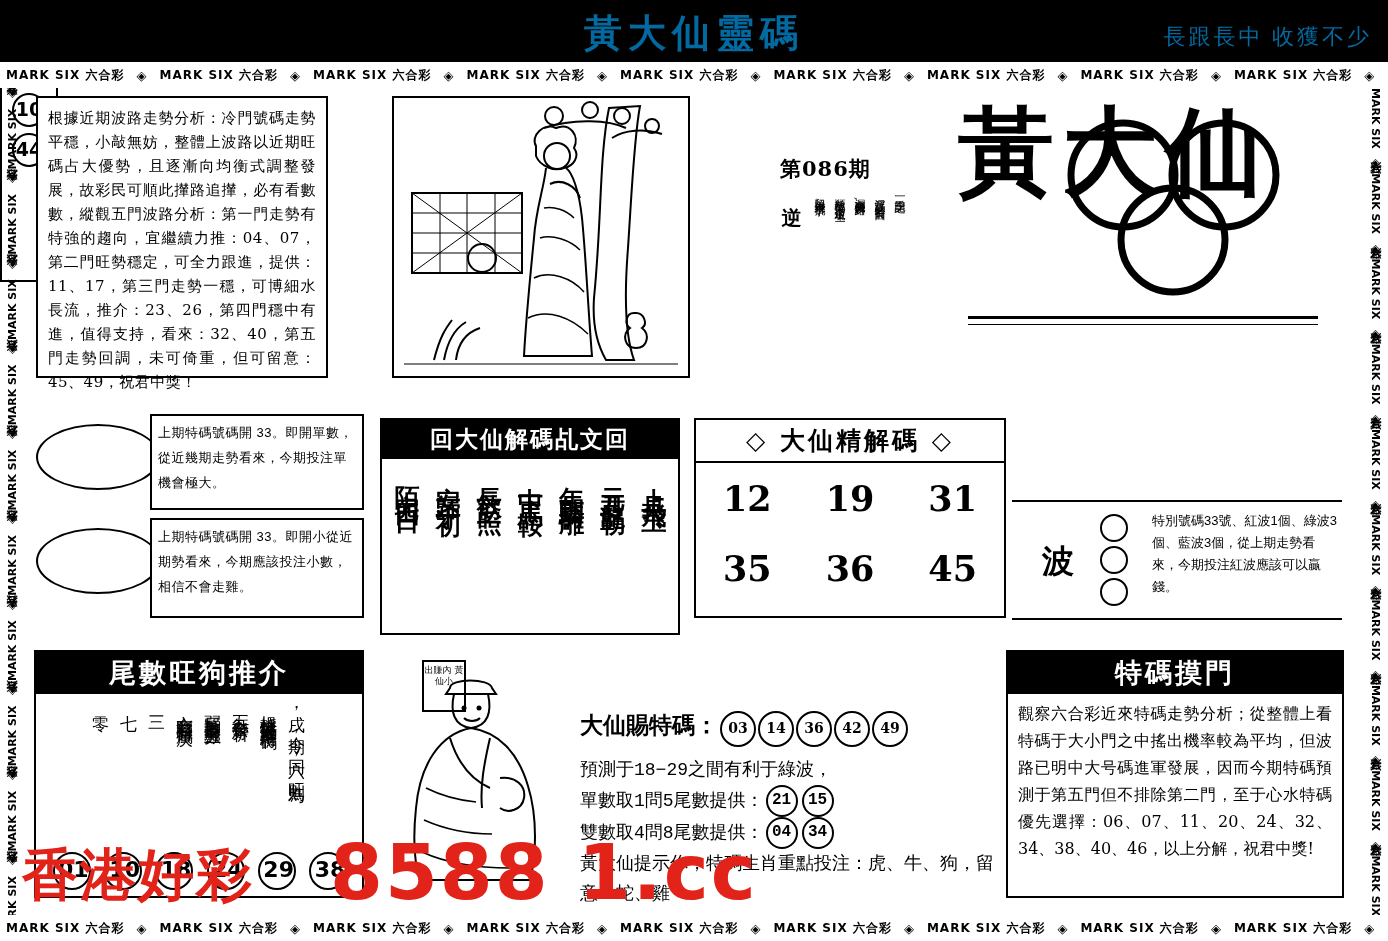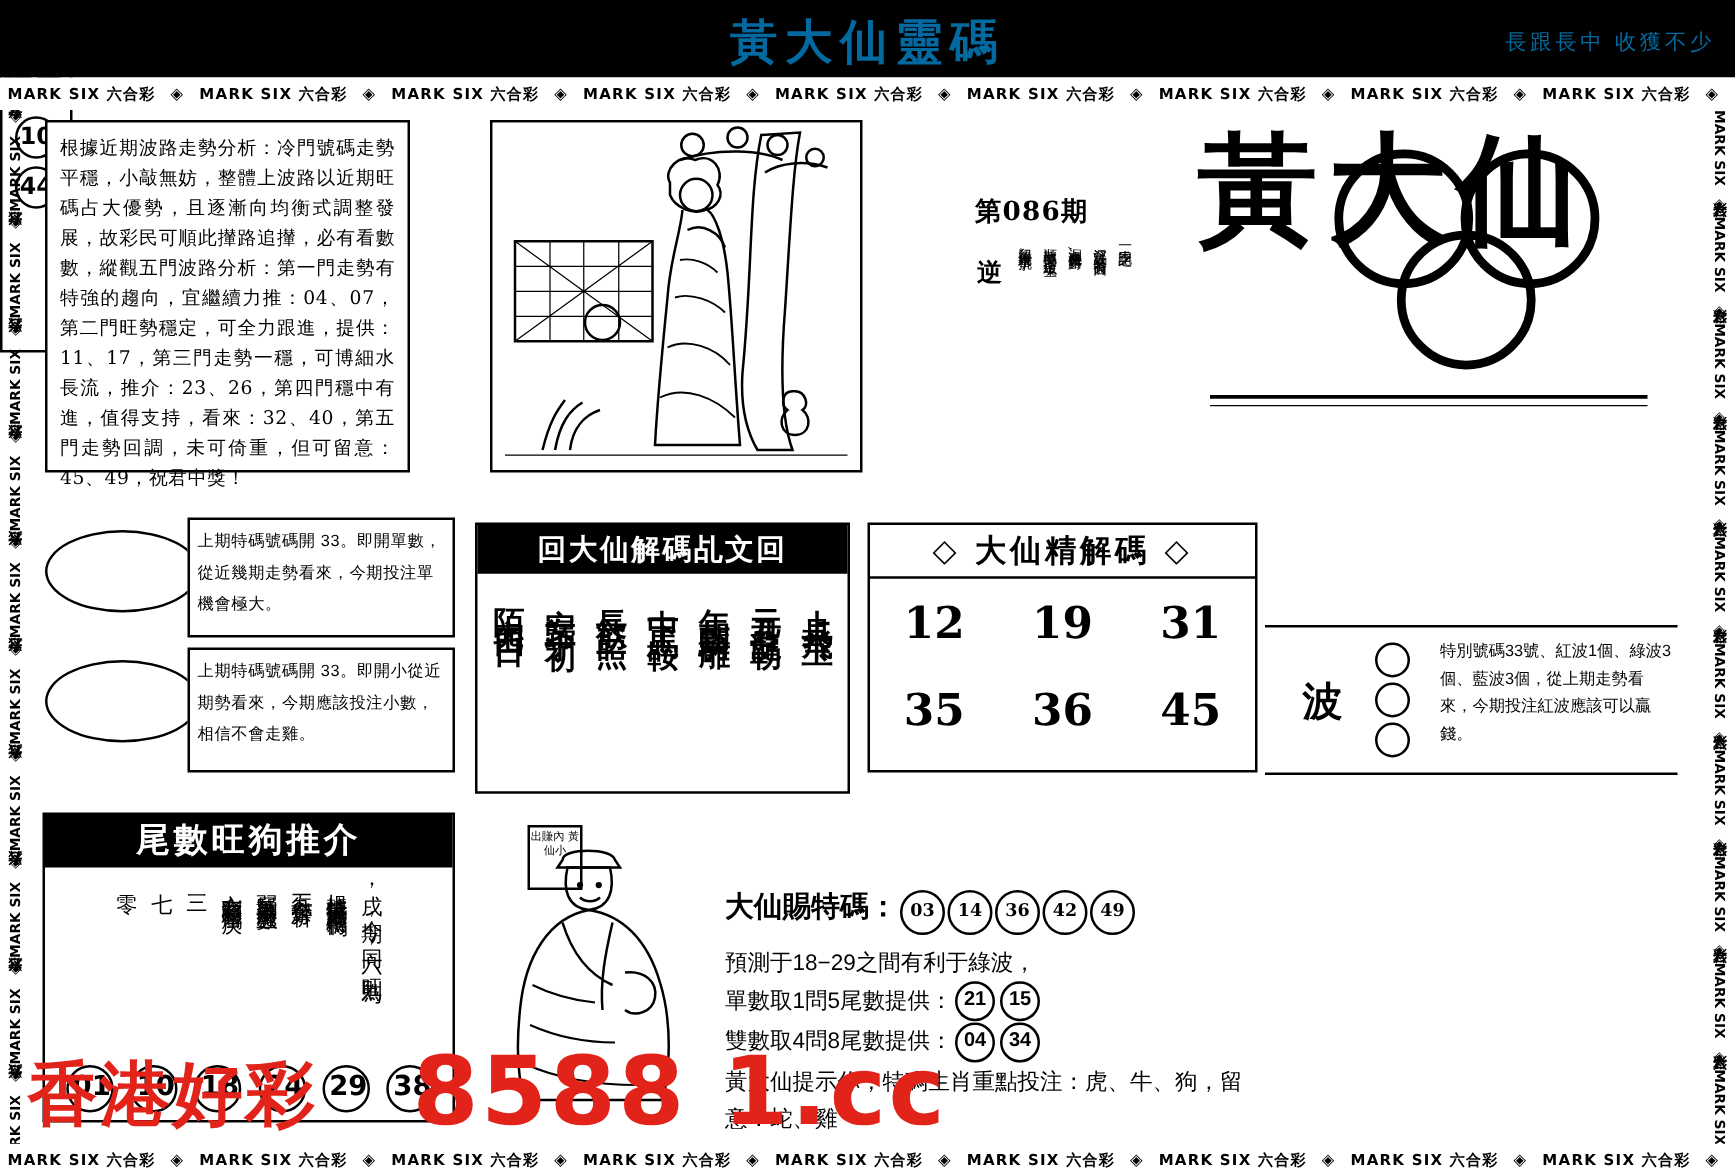--- a/index.html
+++ b/index.html
@@ -2,21 +2,21 @@
 <html><head>
 <meta charset="utf-8">
 <style>
   html,body{margin:0;padding:0;background:#fff;}
   body{width:1388px;height:941px;overflow:hidden;font-family:"DejaVu Sans","Liberation Sans",sans-serif;color:#000;}
   .page{position:relative;width:1388px;height:941px;background:#fff;}
 
   
   .top-banner{position:absolute;left:0;top:0;width:1388px;height:62px;background:#000;color:#0369a1;}
   .top-title{position:absolute;left:50%;top:8px;transform:translateX(-50%);font-family:"DejaVu Serif","Liberation Serif",serif;font-weight:bold;font-size:38px;letter-spacing:6px;white-space:nowrap;}
-  .top-slogan{position:absolute;right:16px;top:22px;font-size:17px;letter-spacing:3px;font-family:Liberation Sans, sans-serif;white-space:nowrap;}
+  .top-slogan{position:absolute;right:16px;top:22px;font-size:22px;letter-spacing:3px;font-family:Liberation Serif, serif;white-space:nowrap;}
 
   
   .strip{position:absolute;left:0;width:1388px;height:26px;background:#fff;overflow:hidden;font-size:12px;font-weight:bold;letter-spacing:1px;display:flex;align-items:center;}
   .strip-top{top:62px;}
   .strip-bottom{top:915px;height:26px;}
   .strip span{display:inline-block;padding:0 6px;white-space:nowrap;}
   .strip .dot{font-size:13px;}
 
   .side{position:absolute;top:88px;width:26px;height:827px;overflow:hidden;font-size:11px;font-weight:bold;}
   .side-left{left:0;}
@@ -81,21 +81,21 @@
   .bl-col{writing-mode:vertical-rl;font-family:"DejaVu Serif","Liberation Serif",serif;font-size:17px;line-height:26px;letter-spacing:2px;height:150px;}
   .bl-nums{position:absolute;left:10px;bottom:6px;width:308px;display:flex;justify-content:space-around;}
   .bl-nums span{display:inline-block;width:34px;height:34px;border:2px solid #000;border-radius:50%;line-height:32px;text-align:right;font-size:22px;font-weight:bold;}
 
   
   .bcenter{position:absolute;left:380px;top:650px;width:620px;height:250px;}
   .monk{position:absolute;left:0;top:18px;width:190px;height:220px;}
   .seal{position:absolute;left:42px;top:10px;width:44px;height:52px;border:2px solid #000;font-size:9px;text-align:center;line-height:11px;padding-top:3px;box-sizing:border-box;}
   .gift{position:absolute;left:200px;top:60px;width:420px;font-size:23px;font-weight:bold;font-family:"DejaVu Serif","Liberation Serif",serif;white-space:nowrap;}
   .gift .n{display:inline-block;width:32px;height:32px;border:2px solid #000;border-radius:50%;line-height:30px;text-align:center;font-size:14px;margin-left:2px;}
-  .bc-text{position:absolute;left:200px;top:105px;width:420px;font-size:18px;line-height:30px;font-family:Liberation Sans, sans-serif;}
+  .bc-text{position:absolute;left:200px;top:105px;width:420px;font-size:18px;line-height:30px;font-family:Liberation Mono, monospace;}
   .inl{display:inline-block;width:28px;height:28px;border:2px solid #000;border-radius:50%;line-height:26px;text-align:center;font-size:16px;font-weight:bold;vertical-align:middle;margin:0 2px;}
 
   
   .brpanel{left:1006px;top:650px;width:338px;height:248px;}
   .br-text{padding:6px 10px;font-size:16px;line-height:27px;font-family:"DejaVu Serif","Liberation Serif",serif;text-align:justify;}
 
   
   .wm1{position:absolute;left:22px;top:838px;font-size:56px;font-weight:bold;color:#e2231a;font-family:"DejaVu Serif","Liberation Serif",serif;letter-spacing:2px;white-space:nowrap;}
   .wm2{position:absolute;left:330px;top:828px;font-size:76px;font-weight:bold;color:#e2231a;font-family:"DejaVu Sans","Liberation Sans",sans-serif;letter-spacing:2px;white-space:nowrap;}
 </style>
@@ -307,17 +307,21 @@
       <div>
         <span>單數取1問5尾數提供：</span><span class="inl">21</span><span class="inl">15</span>
       </div>
       <div>
         <span>雙數取4問8尾數提供：</span><span class="inl">04</span><span class="inl">34</span>
       </div>
       <div>黃大仙提示你，特碼生肖重點投注：虎、牛、狗，留意：蛇、雞</div>
     </div>
   </div>
 
+  <div class="box brpanel">
+    <div class="ribbon">特碼摸門</div>
+    <div class="br-text">觀察六合彩近來特碼走勢分析；從整體上看特碼于大小門之中搖出機率較為平均，但波路已明中大号碼進軍發展，因而今期特碼預測于第五門但不排除第二門，至于心水特碼優先選擇：06、07、11、20、24、32、34、38、40、46，以上分解，祝君中獎!</div>
+  </div>
 
   <div class="wm1">香港好彩</div>
   <div class="wm2">8588 1.cc</div>
 
 </div>
 
 </body></html>

